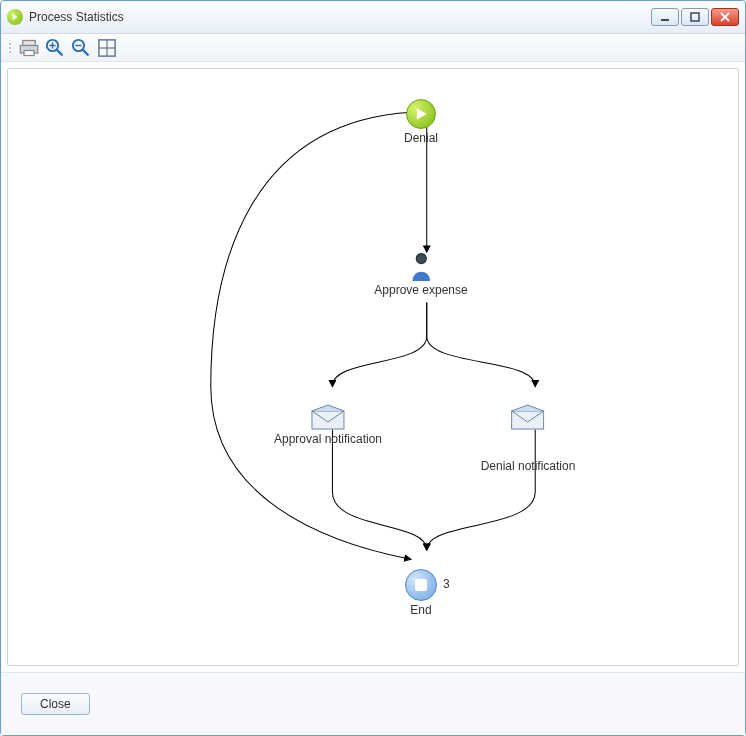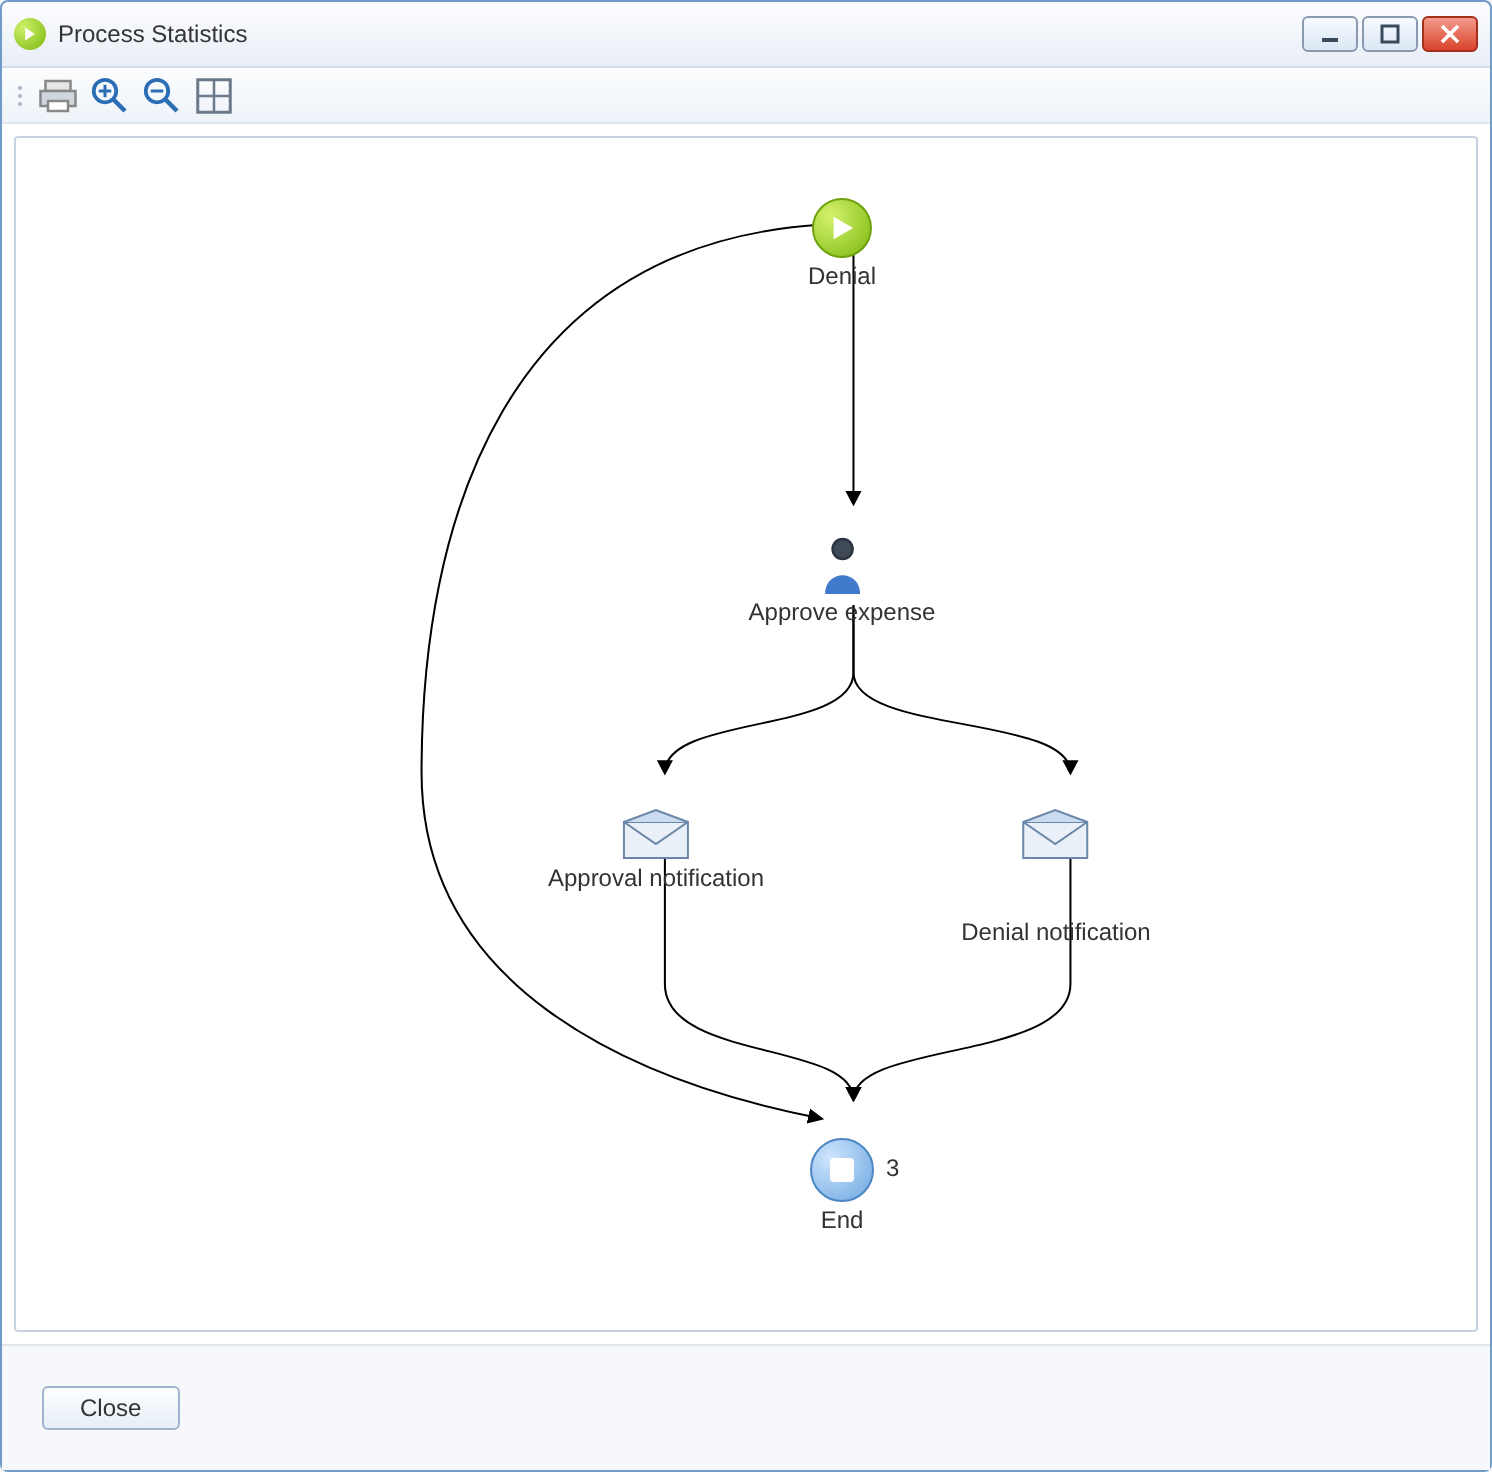--- a/index.html
+++ b/index.html
@@ -256,21 +256,21 @@
 
       <div class="node" style="left:413px; top:30px;">
         <div class="circle-start">
           <svg viewBox="0 0 10 10">
               <path d="M2 1 L9 5 L2 9 Z" fill="#fff"></path>
             </svg>
         </div>
         <div class="label">Denial</div>
       </div>
 
-      <div class="node" style="left:413px; top:198px;">
+      <div class="node" style="left:413px; top:182px;">
         <div class="person">
           <svg viewBox="0 0 24 24">
             <circle cx="12" cy="6" r="4" fill="#3f4a56"></circle>
             <path d="M5 24 C5 14, 19 14, 19 24 Z" fill="#3f7acb"></path>
             <circle cx="12" cy="6" r="4" fill="none" stroke="#2b3440"></circle>
           </svg>
         </div>
         <div class="label">Approve expense</div>
       </div>
 

